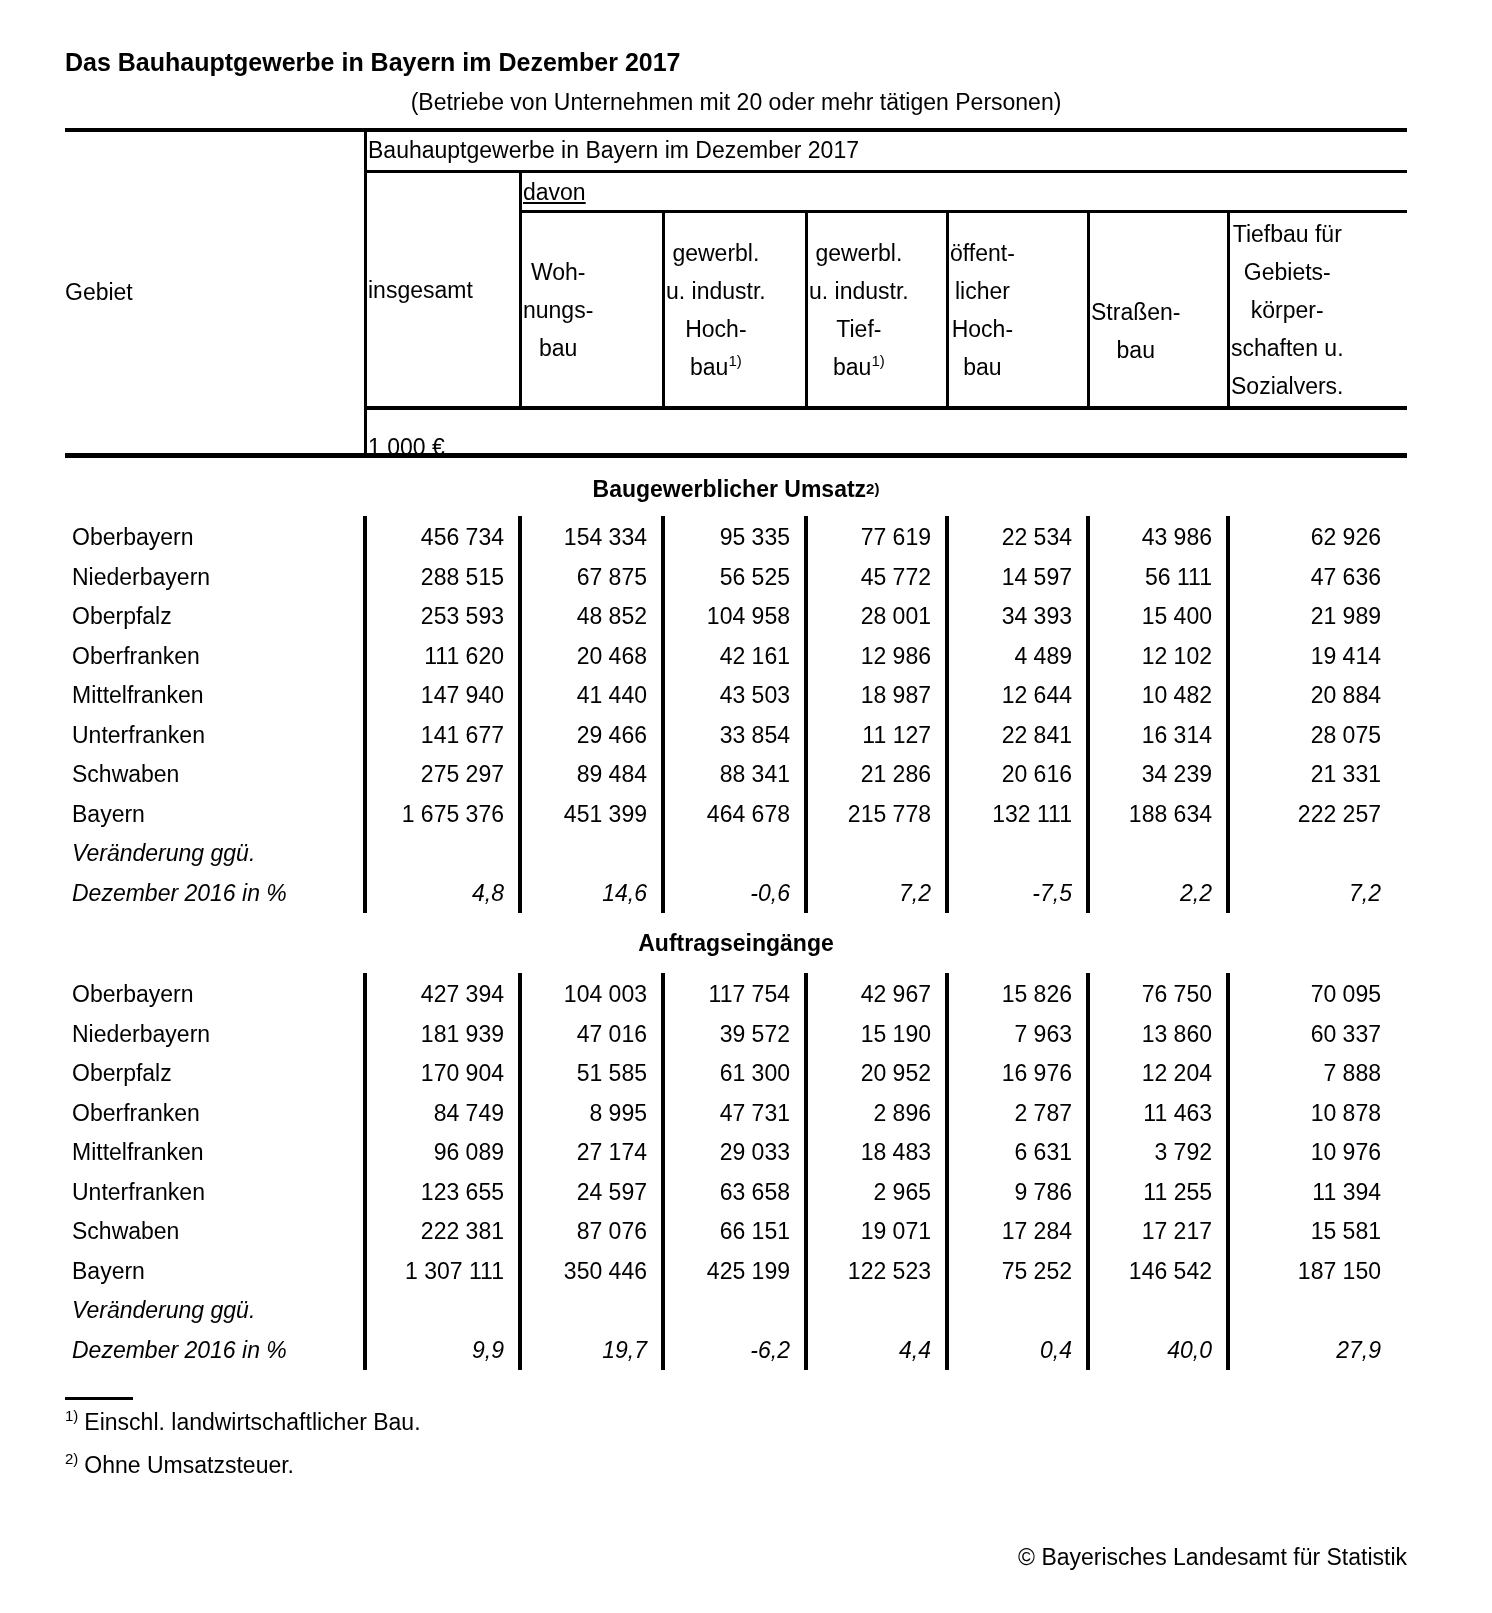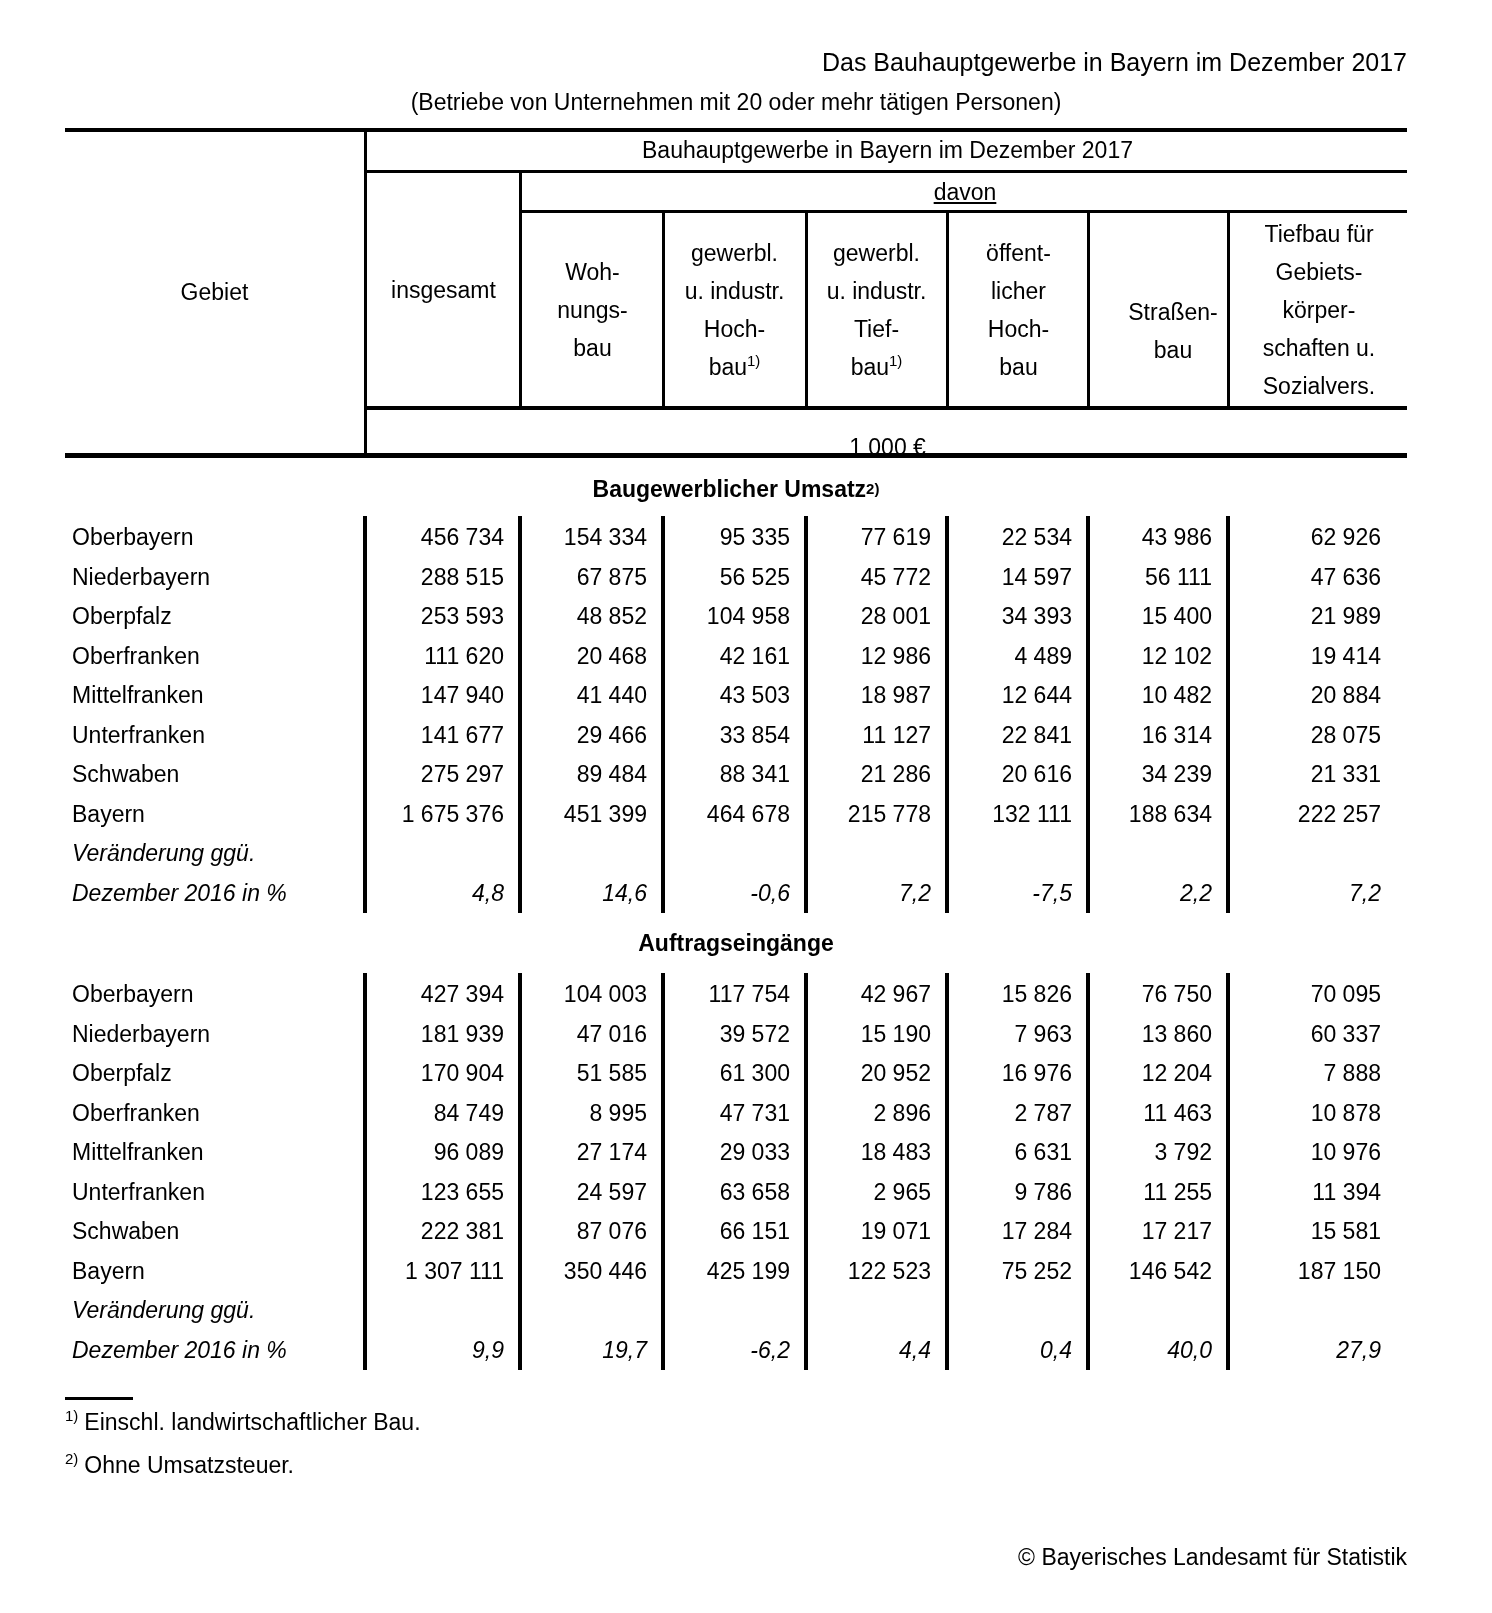--- a/index.html
+++ b/index.html
@@ -7,25 +7,25 @@
   body {
     position:relative;
     width:1492px; height:1613px;
     font-family:"Liberation Sans","DejaVu Sans",sans-serif;
     color:#000;
     font-size:23px;
     overflow:hidden;
   }
   .abs { position:absolute; }
   .hline, .vline { position:absolute; background:#000; }
-  .center { display:flex; align-items:center; justify-content:center; text-align:center; }
+  .center { display:flex; align-items:center; justify-content:flex-start; text-align:center; }
   .bold { font-weight:bold; }
 
-  .page-title { position:absolute; left:65px; top:46px; width:1342px; text-align:right;
-                font-size:25px; font-weight:normal; line-height:32px; }
+  .page-title { position:absolute; left:65px; top:46px; width:1342px; text-align:left;
+                font-size:25px; font-weight:bold; line-height:32px; }
   .page-subtitle { position:absolute; left:65px; top:86px; width:1342px; text-align:center;
                    font-size:23px; line-height:32px; }
 
   .colhead { line-height:38px; text-align:center; }
   sup.fnref { font-size:15px; vertical-align:super; line-height:0; }
 
   .section-heading { position:absolute; width:1342px; left:65px; height:34px;
                      display:flex; align-items:center; justify-content:center;
                      font-weight:bold; font-size:23px; }
 

